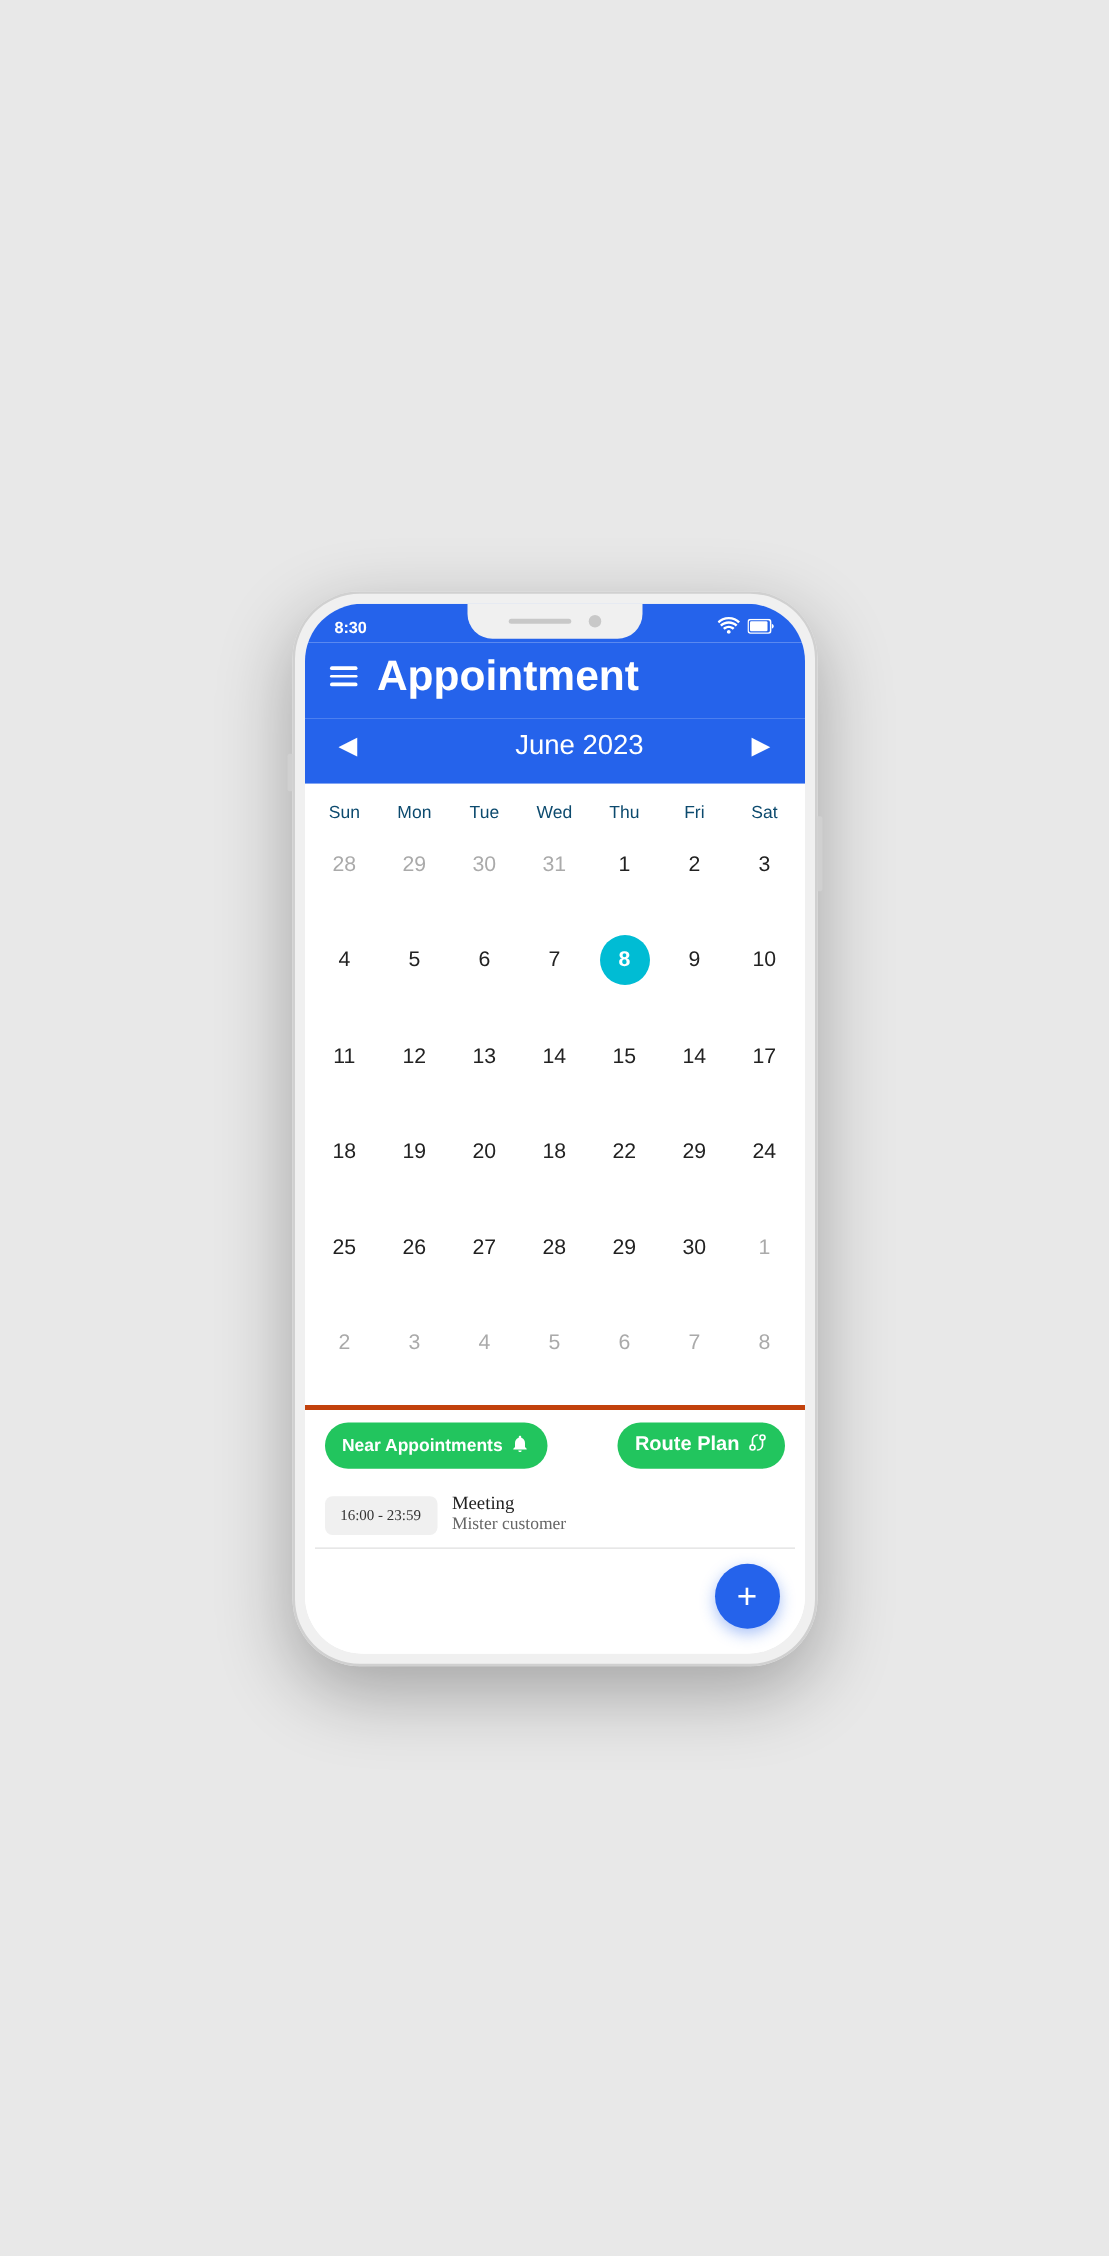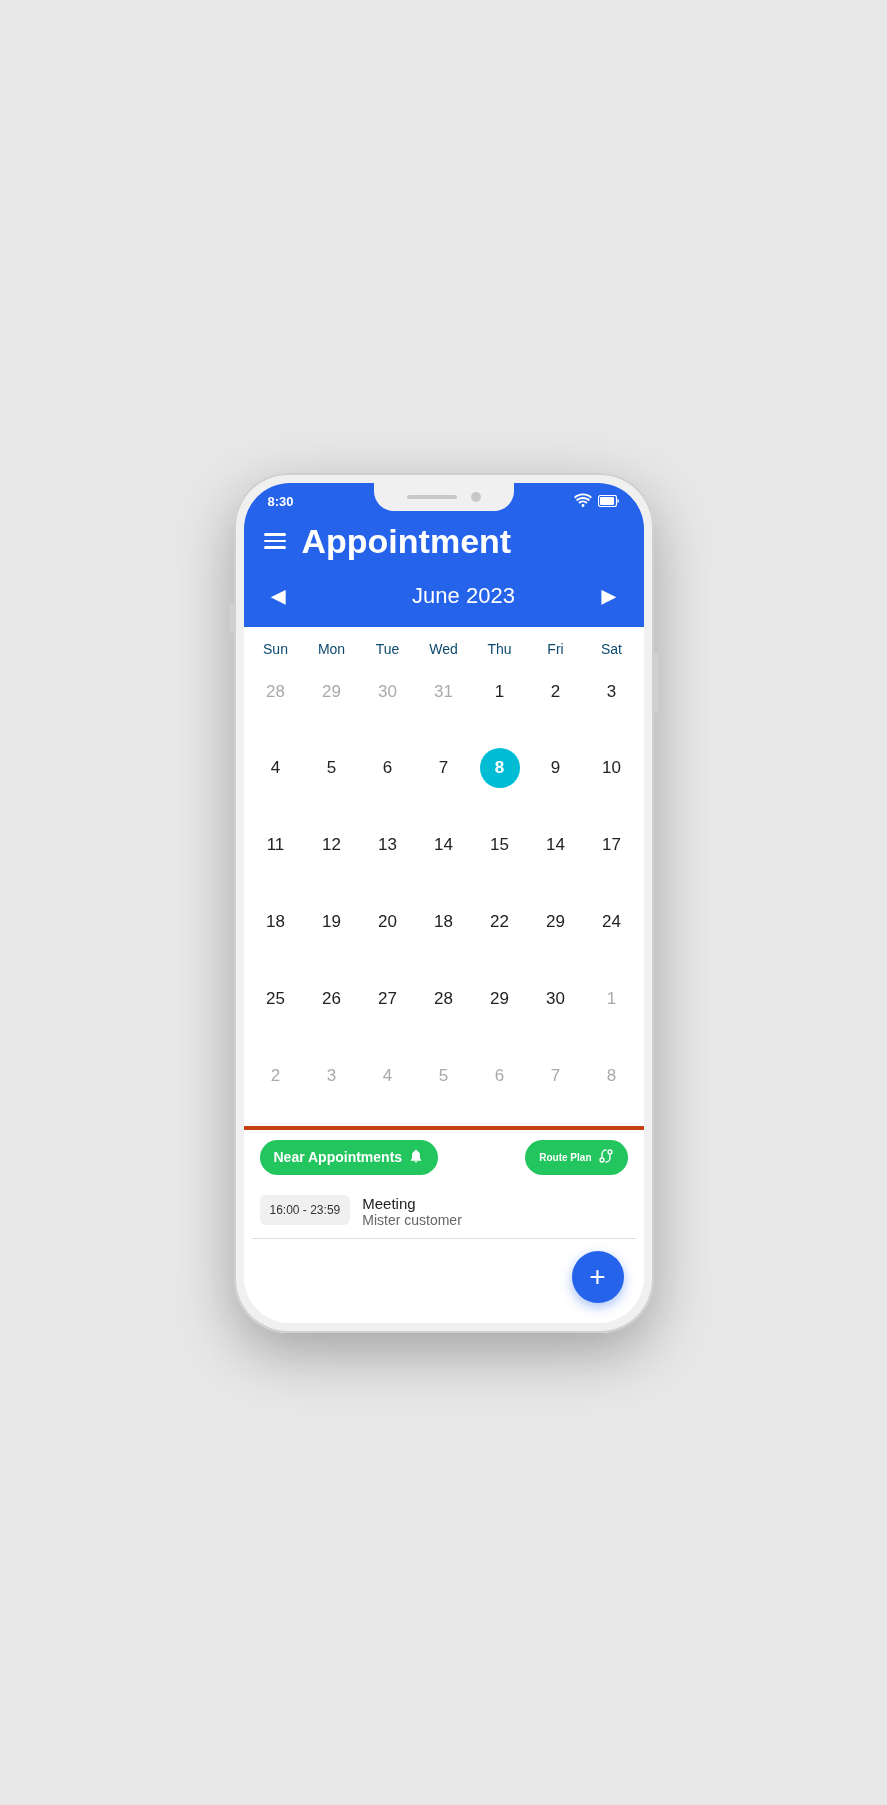--- a/index.html
+++ b/index.html
@@ -247,39 +247,40 @@
       align-items: center;
       gap: 6px;
     }
 
     .btn-route-plan {
       background: #22c55e;
       color: white;
       border: none;
       border-radius: 20px;
       padding: 8px 14px;
-      font-size: 10px;
+      font-size: 16px;
       font-weight: 600;
       cursor: pointer;
       display: flex;
       align-items: center;
       gap: 6px;
       margin-left: auto;
     }
 
     .appointment-list {
       padding: 0 8px;
     }
 
     .appointment-item {
       display: flex;
-      align-items: flex-start;
+      align-items: flex-end;
       gap: 12px;
       padding: 10px 8px;
       border-bottom: 1px solid #e0e0e0;
+      font-family: Liberation Serif, serif;
     }
 
     .time-badge {
       background: #f0f0f0;
       color: #333;
       font-size: 12px;
       font-weight: 500;
       padding: 8px 10px;
       border-radius: 6px;
       white-space: nowrap;

